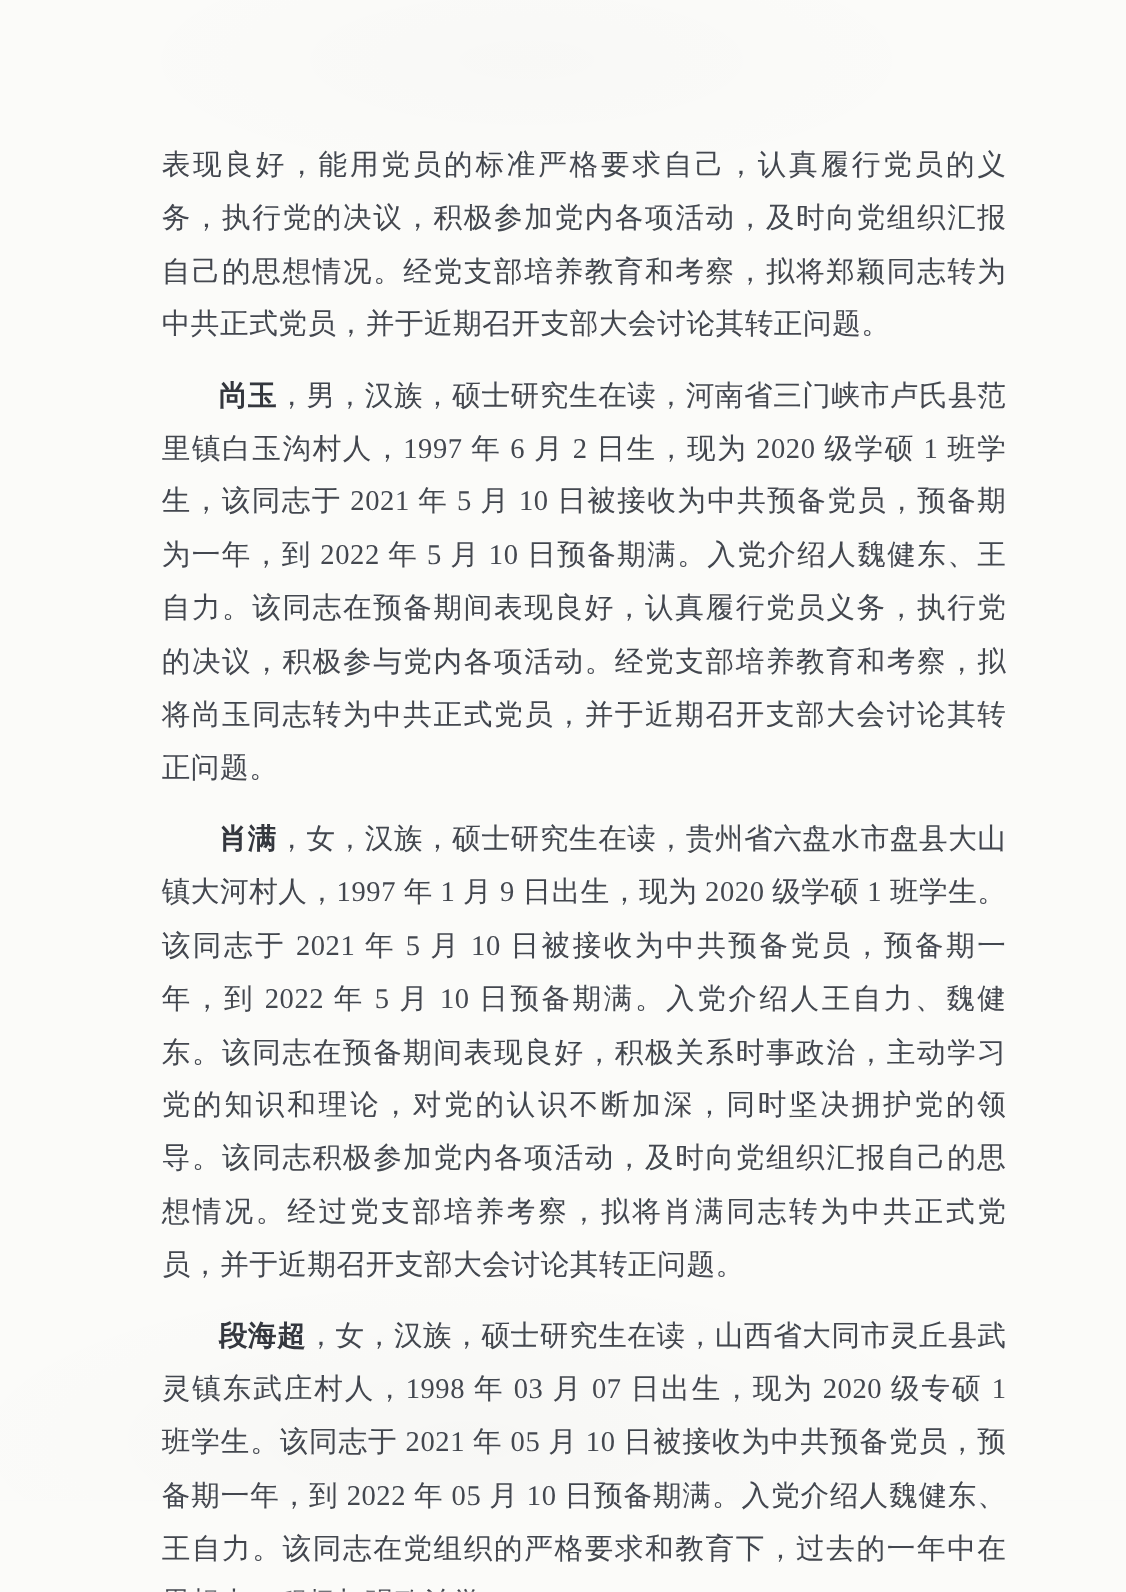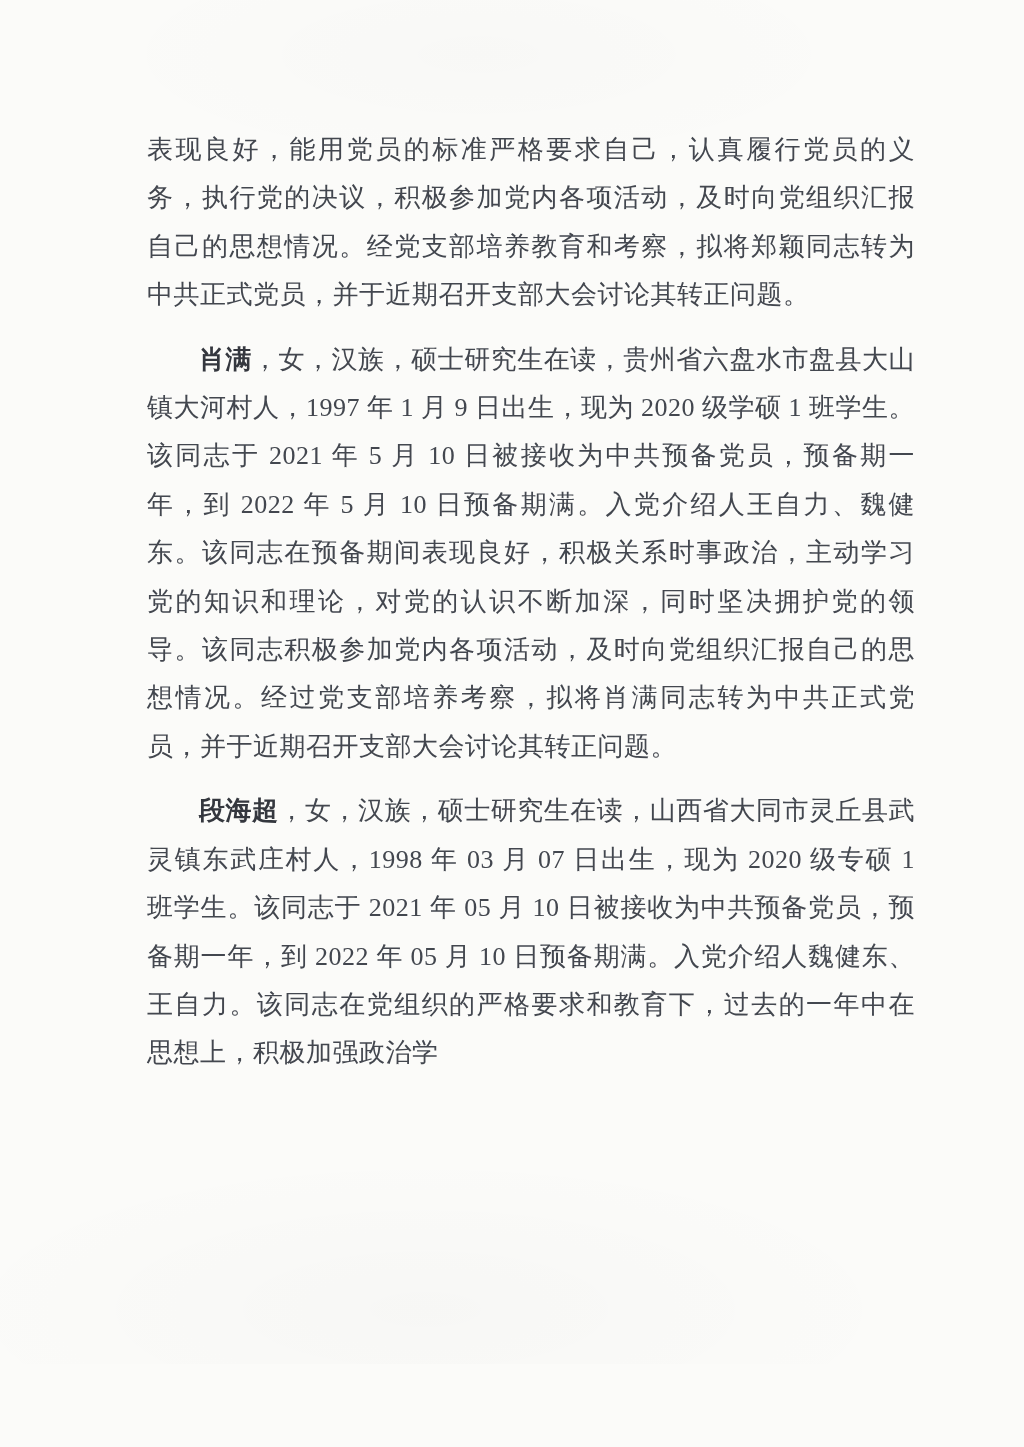--- a/index.html
+++ b/index.html
@@ -49,19 +49,20 @@
   }
 </style>
 </head>
 <body>
 
 <div class="page">
   <div class="content">
 
     <p class="para"><span>表现良好，能用党员的标准严格要求自己，认真履行党员的义务，执行党的决议，积极参加党内各项活动，及时向党组织汇报自己的思想情况。经党支部培养教育和考察，拟将郑颖同志转为中共正式党员，并于近期召开支部大会讨论其转正问题。</span></p>
 
+    <p class="para indent"><b class="pname">尚玉</b><span>，男，汉族，硕士研究生在读，河南省三门峡市卢氏县范里镇白玉沟村人，1997 年 6 月 2 日生，现为 2020 级学硕 1 班学生，该同志于 2021 年 5 月 10 日被接收为中共预备党员，预备期为一年，到 2022 年 5 月 10 日预备期满。入党介绍人魏健东、王自力。该同志在预备期间表现良好，认真履行党员义务，执行党的决议，积极参与党内各项活动。经党支部培养教育和考察，拟将尚玉同志转为中共正式党员，并于近期召开支部大会讨论其转正问题。</span></p>
 
     <p class="para indent"><b class="pname">肖满</b><span>，女，汉族，硕士研究生在读，贵州省六盘水市盘县大山镇大河村人，1997 年 1 月 9 日出生，现为 2020 级学硕 1 班学生。该同志于 2021 年 5 月 10 日被接收为中共预备党员，预备期一年，到 2022 年 5 月 10 日预备期满。入党介绍人王自力、魏健东。该同志在预备期间表现良好，积极关系时事政治，主动学习党的知识和理论，对党的认识不断加深，同时坚决拥护党的领导。该同志积极参加党内各项活动，及时向党组织汇报自己的思想情况。经过党支部培养考察，拟将肖满同志转为中共正式党员，并于近期召开支部大会讨论其转正问题。</span></p>
 
     <p class="para indent"><b class="pname">段海超</b><span>，女，汉族，硕士研究生在读，山西省大同市灵丘县武灵镇东武庄村人，1998 年 03 月 07 日出生，现为 2020 级专硕 1 班学生。该同志于 2021 年 05 月 10 日被接收为中共预备党员，预备期一年，到 2022 年 05 月 10 日预备期满。入党介绍人魏健东、王自力。该同志在党组织的严格要求和教育下，过去的一年中在思想上，积极加强政治学</span></p>
 
   </div>
 </div>
 
 </body></html>

